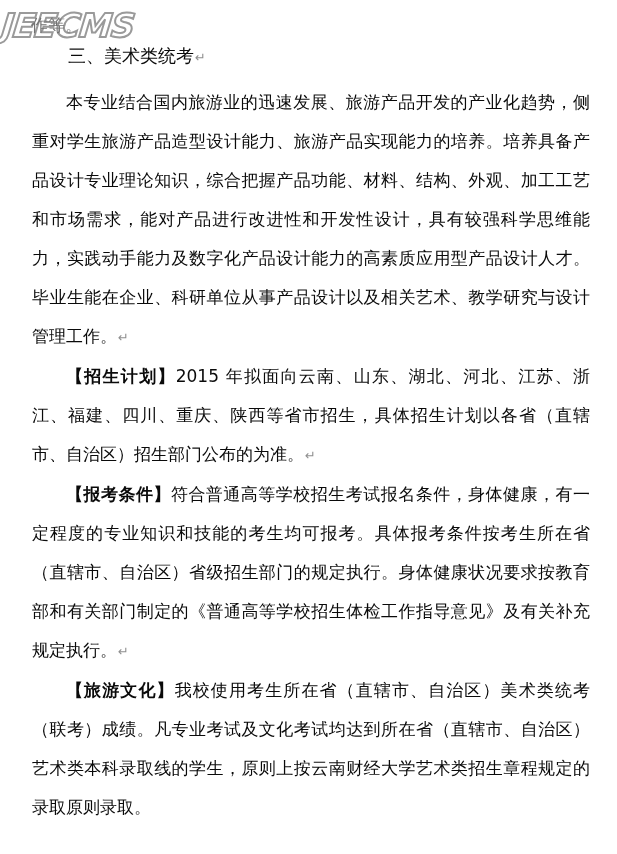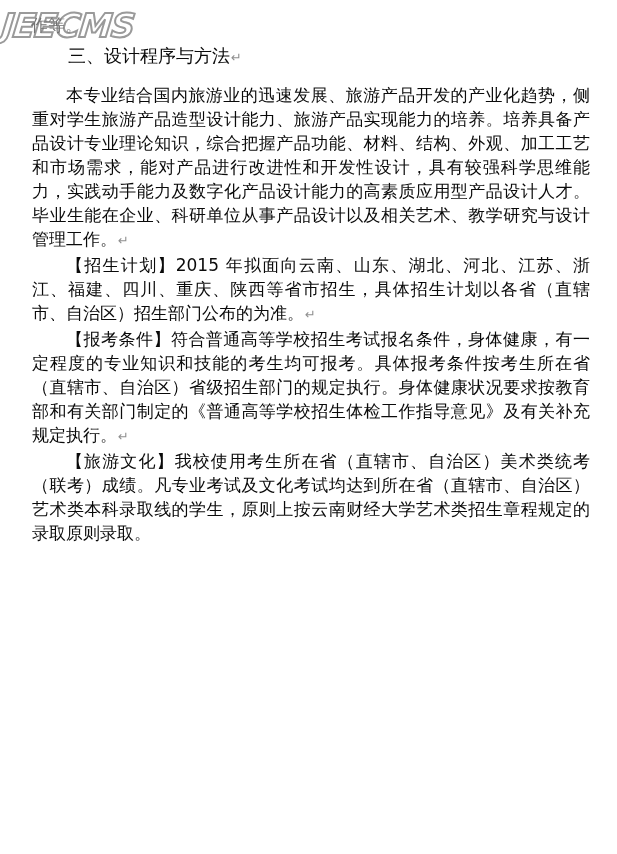--- a/index.html
+++ b/index.html
@@ -36,46 +36,46 @@
   .heading{
     font-size:18px;font-weight:normal;
     color:#0a0a0a;
     margin:0 0 13px 0;
     text-indent:2em;
     line-height:24px;
   }
   .para{
     margin:0;
     font-size:17px;
-    line-height:24px;
+    line-height:39px;
     color:#0a0a0a;
     text-align:justify;
     text-justify:inter-ideograph;
     text-indent:2em;
   }
-  .para .lead{font-weight:normal;margin-top:23px;}
+  .para .lead{font-weight:bold;margin-top:23px;}
   .pilcrow{
     color:#8f8f8f;
     font-size:13px;
     margin-left:1px;
   }
 </style>
 </head>
 <body>
 
 <div class="page">
 
   <div class="watermark">
     <span class="wm-logo">JEECMS</span>
     <span class="wm-overlap">作等。</span>
   </div>
 
   <div class="doc">
 
-    <h1 class="heading"><span>三、设计程序与方法</span><span class="pilcrow">↵</span></h1>
+    <h1 class="heading"><span>三、美术类统考</span><span class="pilcrow">↵</span></h1>
 
     <p class="para"><span class="lead"></span><span>本专业结合国内旅游业的迅速发展、旅游产品开发的产业化趋势，侧重对学生旅游产品造型设计能力、旅游产品实现能力的培养。培养具备产品设计专业理论知识，综合把握产品功能、材料、结构、外观、加工工艺和市场需求，能对产品进行改进性和开发性设计，具有较强科学思维能力，实践动手能力及数字化产品设计能力的高素质应用型产品设计人才。毕业生能在企业、科研单位从事产品设计以及相关艺术、教学研究与设计管理工作。</span><span class="pilcrow">↵</span></p>
 
 
     <p class="para"><span class="lead">【招生计划】</span><span>2015 年拟面向云南、山东、湖北、河北、江苏、浙江、福建、四川、重庆、陕西等省市招生，具体招生计划以各省（直辖市、自治区）招生部门公布的为准。</span><span class="pilcrow">↵</span></p>
 
     <p class="para"><span class="lead">【报考条件】</span><span>符合普通高等学校招生考试报名条件，身体健康，有一定程度的专业知识和技能的考生均可报考。具体报考条件按考生所在省（直辖市、自治区）省级招生部门的规定执行。身体健康状况要求按教育部和有关部门制定的《普通高等学校招生体检工作指导意见》及有关补充规定执行。</span><span class="pilcrow">↵</span></p>
 
     <p class="para"><span class="lead">【旅游文化】</span><span>我校使用考生所在省（直辖市、自治区）美术类统考（联考）成绩。凡专业考试及文化考试均达到所在省（直辖市、自治区）艺术类本科录取线的学生，原则上按云南财经大学艺术类招生章程规定的录取原则录取。</span></p>
 

